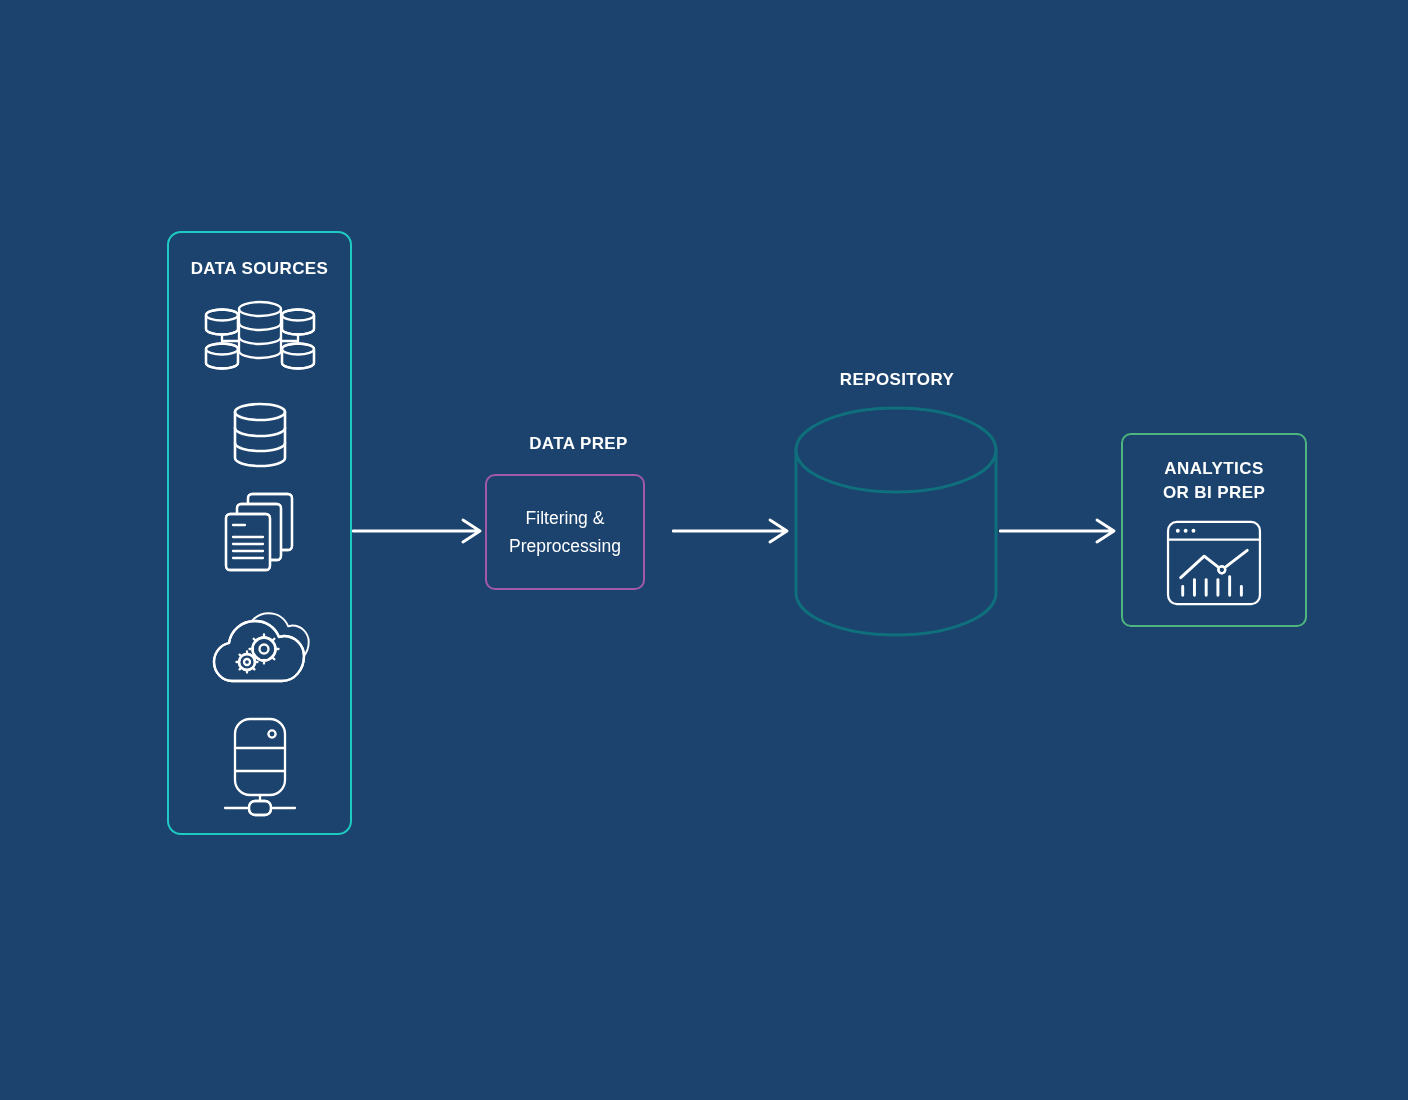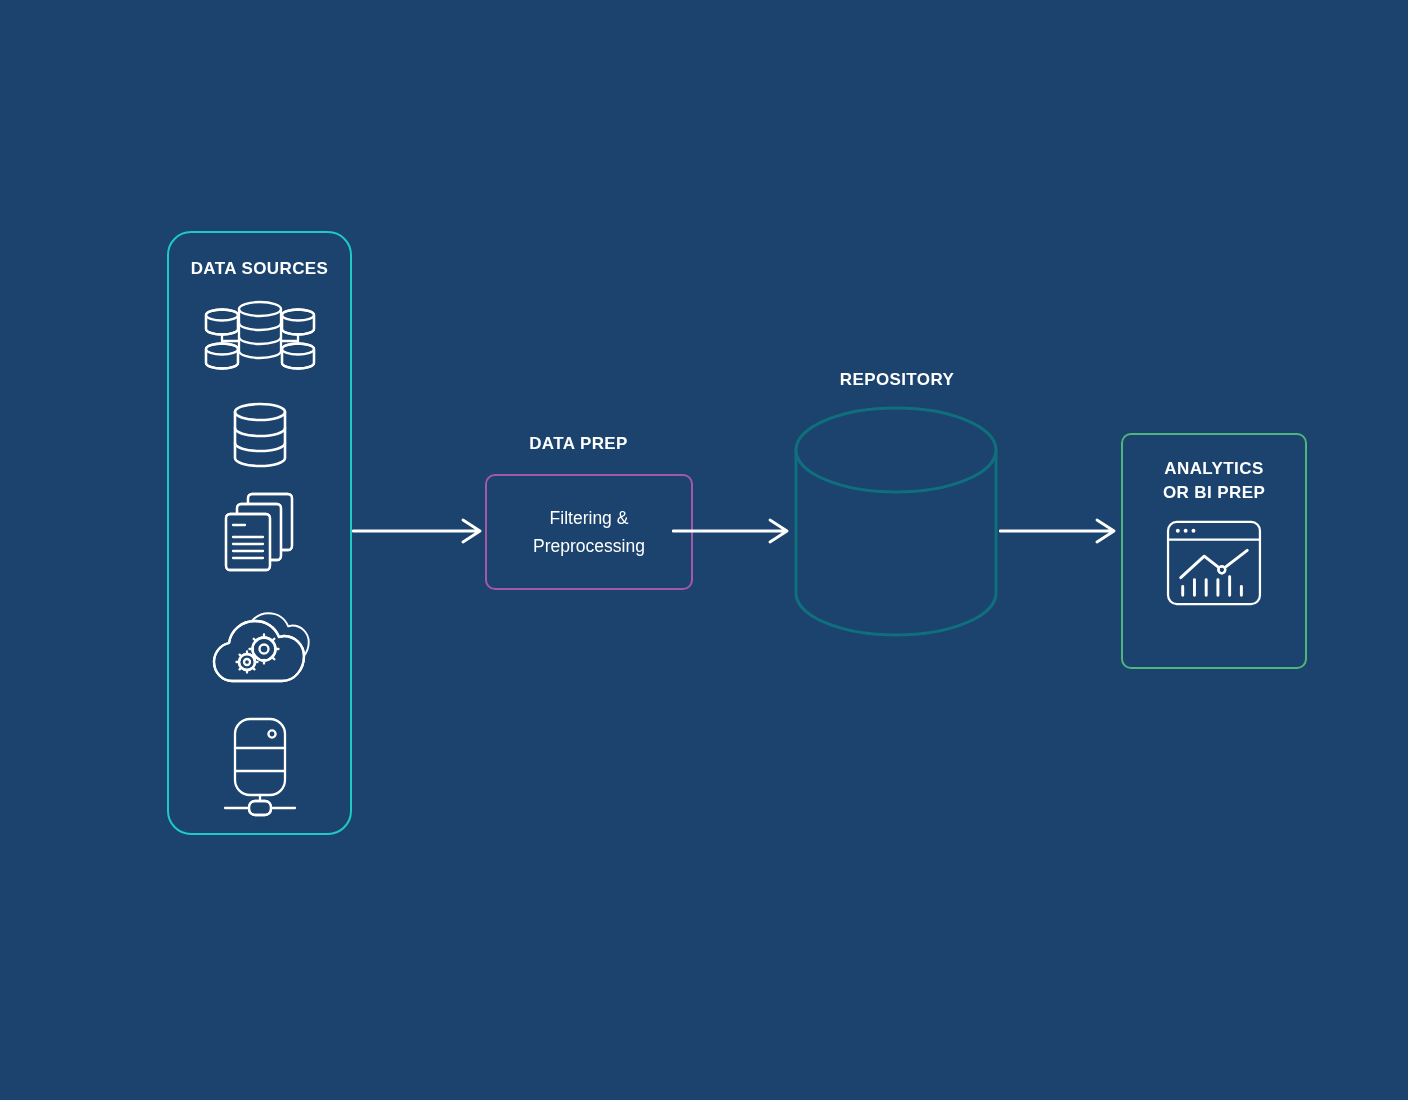--- a/index.html
+++ b/index.html
@@ -8,31 +8,31 @@
     background:var(--c-bg,#1b436d);
     font-family:"Liberation Sans","DejaVu Sans",sans-serif;
     color:var(--c-white,#ffffff);
   }
   .abs{position:absolute;}
   .stage{position:absolute;left:0;top:0;width:1408px;height:1100px;}
 
   
   .sources-panel{
     left:167px;top:231px;width:185px;height:604px;
-    border:2.5px solid var(--c-teal,#1fcac3);border-radius:24px;
+    border:2.5px solid var(--c-teal,#1fcac3);border-radius:14px;
     box-sizing:border-box;
   }
   .prep-box{
-    left:485px;top:474px;width:208px;height:116px;
+    left:485px;top:474px;width:160px;height:116px;
     border:2.5px solid var(--c-purple,#a458a8);border-radius:10px;
     box-sizing:border-box;
     display:flex;align-items:center;justify-content:center;
   }
   .analytics-box{
-    left:1121px;top:433px;width:186px;height:236px;
+    left:1121px;top:433px;width:186px;height:194px;
     border:2px solid var(--c-green,#4db57d);border-radius:10px;
     box-sizing:border-box;text-align:center;
   }
 
   
   .stage-title{
     font-weight:bold;font-size:17px;letter-spacing:.4px;
     text-align:center;line-height:24px;white-space:nowrap;
   }
   .sources-title{left:0;top:24px;width:100%;position:absolute;}

